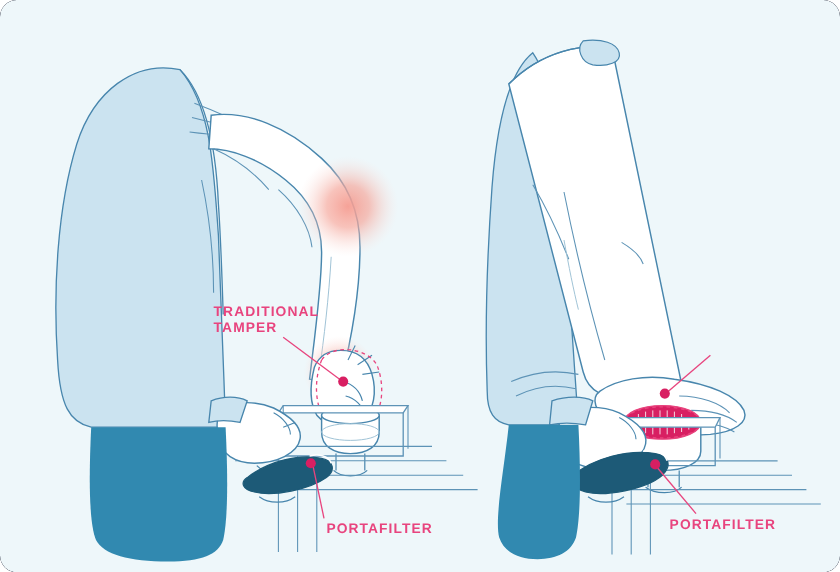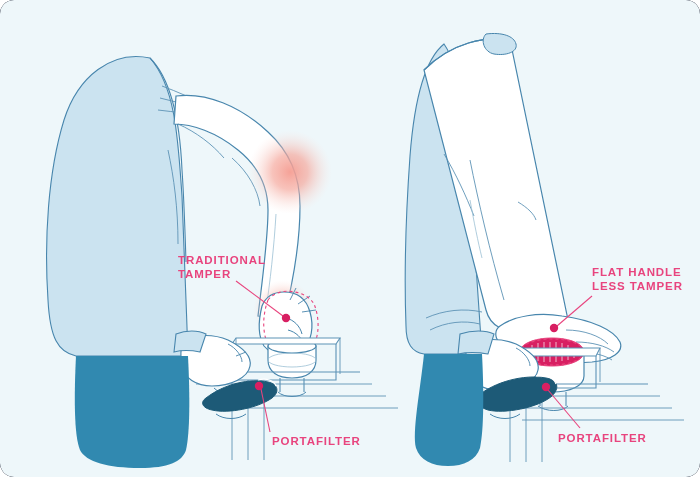--- a/index.html
+++ b/index.html
@@ -230,18 +230,16 @@
         </g>
       </g>
     </g>
   </svg>
 
   <div class="label" id="lbl-traditional">TRADITIONAL
 TAMPER</div>
 
   <div class="label" id="lbl-portafilter-left">PORTAFILTER</div>
 
-  <div class="label" id="lbl-flat">FLAT HANDLE
-LESS TAMPER</div>
 
   <div class="label" id="lbl-portafilter-right">PORTAFILTER</div>
 
 </div>
 
 </body></html>

